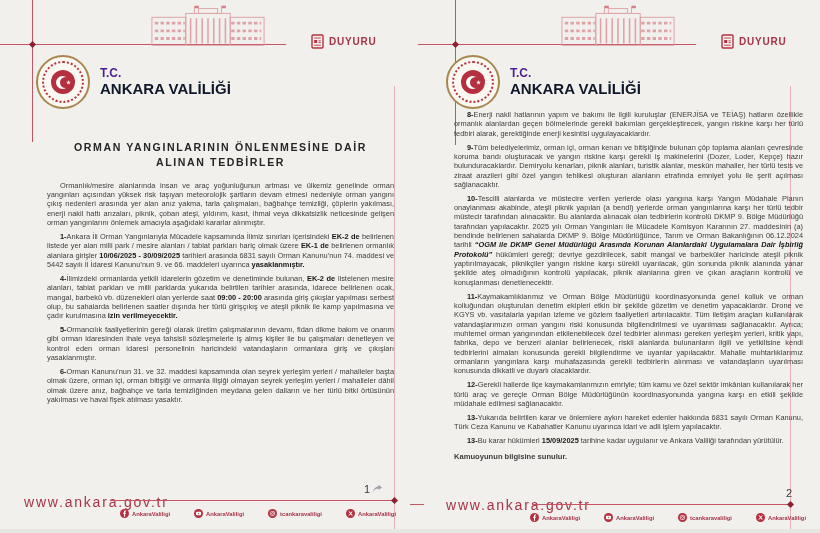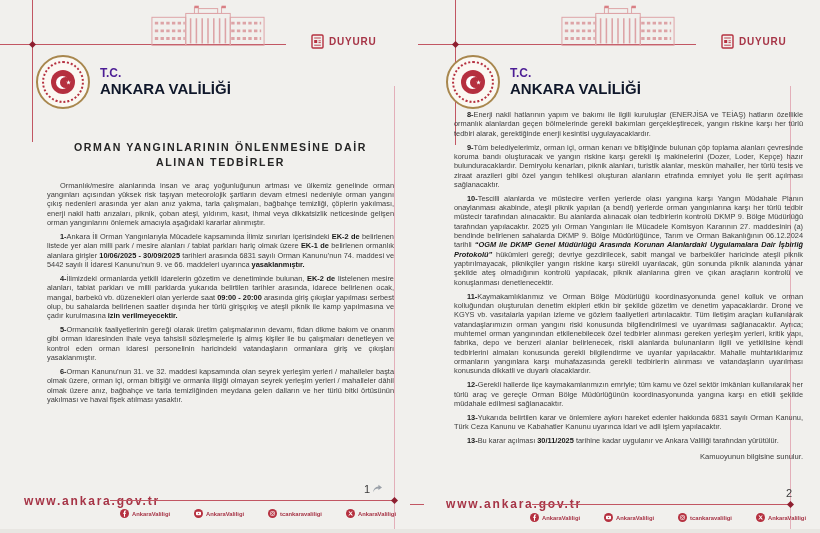--- a/index.html
+++ b/index.html
@@ -35,23 +35,23 @@
         clip-path:polygon(50% 0,61% 35%,98% 35%,68% 57%,79% 91%,50% 70%,21% 91%,32% 57%,2% 35%,39% 35%);}
   .brand-l1{font-size:12px;font-weight:bold;color:#4c1d95;line-height:1.1;}
   .brand-l2{font-size:15px;font-weight:bold;color:#0f172a;line-height:1.15;}
 
   .content{position:absolute;left:47px;right:16px;top:136px;}
   #page2 .content{left:44px;right:17px;top:110px;}
   .doc-title{margin:4px 0 10px;text-align:center;font-size:10.6px;font-weight:bold;color:#262626;letter-spacing:1.6px;line-height:1.45;}
   .para{margin:0 0 4.6px;font-size:7.4px;line-height:1.26;color:#3d3d3d;text-align:justify;text-indent:13px;}
   .para .b{font-weight:bold;color:#181818;}
   .para .i{font-style:italic;}
-  .closing{margin-top:7px;text-align:right;font-size:7.6px;color:#3d3d3d;}
-
-  .site{position:absolute;font-size:12px;font-weight:bold;letter-spacing:1.8px;color:#a63446;}
+  .closing{margin-top:7px;text-align:left;font-size:7.6px;color:#3d3d3d;font-weight:bold;}
+
+  .site{position:absolute;font-size:14px;font-weight:normal;letter-spacing:1.8px;color:#a63446;}
   .s1{left:24px;top:494px;} .s2{left:36px;top:497px;}
   .pagenum{position:absolute;display:flex;align-items:flex-start;gap:2px;font-size:11px;color:#3a3a3a;}
   .pn1{left:364px;top:483px;} .pn2{left:376px;top:487px;}
   .share{width:11px;height:9px;margin-top:1px;}
   .social{position:absolute;left:0;right:14px;display:flex;justify-content:flex-end;gap:24px;align-items:center;}
   .so1{top:509px;} .so2{top:513px;}
   .social-item{display:flex;align-items:center;gap:3px;}
   .s-icon{width:9px;height:9px;display:inline-block;}
   .s-icon svg{width:9px;height:9px;display:block;}
   .s-handle{font-size:5.8px;font-weight:bold;color:#a63446;}
@@ -256,21 +256,21 @@
     </div>
 
     <div class="content">
       <div>
           <p class="para"><span class="b">8-</span><span>Enerji nakil hatlarının yapım ve bakımı ile ilgili kuruluşlar (ENERJİSA ve TEİAŞ) hatların özellikle ormanlık alanlardan geçen bölmelerinde gerekli bakımları gerçekleştirecek, yangın riskine karşı her türlü tedbiri alarak, gerektiğinde enerji kesintisi uygulayacaklardır.</span></p>
           <p class="para"><span class="b">9-</span><span>Tüm belediyelerimiz, orman içi, orman kenarı ve bitişiğinde bulunan çöp toplama alanları çevresinde koruma bandı oluşturacak ve yangın riskine karşı gerekli iş makinelerini (Dozer, Loder, Kepçe) hazır bulunduracaklardır. Demiryolu kenarları, piknik alanları, turistik alanlar, meskûn mahaller, her türlü tesis ve ziraat arazileri gibi özel yangın tehlikesi oluşturan alanların etrafında emniyet yolu ile şerit açılması sağlanacaktır.</span></p>
           <p class="para"><span class="b">10-</span><span>Tescilli alanlarda ve müstecire verilen yerlerde olası yangına karşı Yangın Müdahale Planın onaylanması akabinde, ateşli piknik yapılan (a bendi) yerlerde orman yangınlarına karşı her türlü tedbir müstecir tarafından alınacaktır. Bu alanlarda alınacak olan tedbirlerin kontrolü DKMP 9. Bölge Müdürlüğü tarafından yapılacaktır. 2025 yılı Orman Yangınları ile Mücadele Komisyon Kararının 27. maddesinin (a) bendinde belirlenen sahalarda DKMP 9. Bölge Müdürlüğünce, Tarım ve Orman Bakanlığının 06.12.2024 tarihli </span><span class="b i">“OGM ile DKMP Genel Müdürlüğü Arasında Korunan Alanlardaki Uygulamalara Dair İşbirliğ Protokolü”</span><span> hükümleri gereği; devriye gezdirilecek, sabit mangal ve barbeküler haricinde ateşli piknik yaptırılmayacak, piknikçiler yangın riskine karşı sürekli uyarılacak, gün sonunda piknik alanında yanar şekilde ateş olmadığının kontrolü yapılacak, piknik alanlarına giren ve çıkan araçların kontrolü ve konuşlanması denetlenecektir.</span></p>
           <p class="para"><span class="b">11-</span><span>Kaymakamlıklarımız ve Orman Bölge Müdürlüğü koordinasyonunda genel kolluk ve orman kolluğundan oluşturulan denetim ekipleri etkin bir şekilde gözetim ve denetim yapacaklardır. Drone ve KGYS vb. vasıtalarla yapılan izleme ve gözlem faaliyetleri artırılacaktır. Tüm iletişim araçları kullanılarak vatandaşlarımızın orman yangını riski konusunda bilgilendirilmesi ve uyarılması sağlanacaktır. Ayrıca; muhtemel orman yangınından etkilenebilecek özel tedbirler alınması gereken yerleşim yerleri, kritik yapı, fabrika, depo ve benzeri alanlar belirlenecek, riskli alanlarda bulunanların ilgili ve yetkilisine kendi tedbirlerini almaları konusunda gerekli bilgilendirme ve uyarılar yapılacaktır. Mahalle muhtarlıklarımız ormanların yangınlara karşı muhafazasında gerekli tedbirlerin alınması ve vatandaşların uyarılması konusunda dikkatli ve duyarlı olacaklardır.</span></p>
           <p class="para"><span class="b">12-</span><span>Gerekli hallerde ilçe kaymakamlarımızın emriyle; tüm kamu ve özel sektör imkânları kullanılarak her türlü araç ve gereçle Orman Bölge Müdürlüğünün koordinasyonunda yangına karşı en etkili şekilde müdahale edilmesi sağlanacaktır.</span></p>
           <p class="para"><span class="b">13-</span><span>Yukarıda belirtilen karar ve önlemlere aykırı hareket edenler hakkında 6831 sayılı Orman Kanunu, Türk Ceza Kanunu ve Kabahatler Kanunu uyarınca idari ve adli işlem yapılacaktır.</span></p>
-          <p class="para"><span class="b">13-</span><span>Bu karar açılması </span><span class="b">30/11/2025</span><span> tarihine kadar uygulanır ve Ankara Valiliği tarafından yürütülür.</span></p>
+          <p class="para"><span class="b">13-</span><span>Bu karar hükümleri </span><span class="b">15/09/2025</span><span> tarihine kadar uygulanır ve Ankara Valiliği tarafından yürütülür.</span></p>
         </div>
       <div class="closing">Kamuoyunun bilgisine sunulur.</div>
     </div>
 
     <div class="site s2">www.ankara.gov.tr</div>
     <div class="hline f2stub"></div>
     <div class="hline f2"></div>
     <div class="diamond db2"></div>
     <div class="pagenum pn2">
       <span>2</span>

